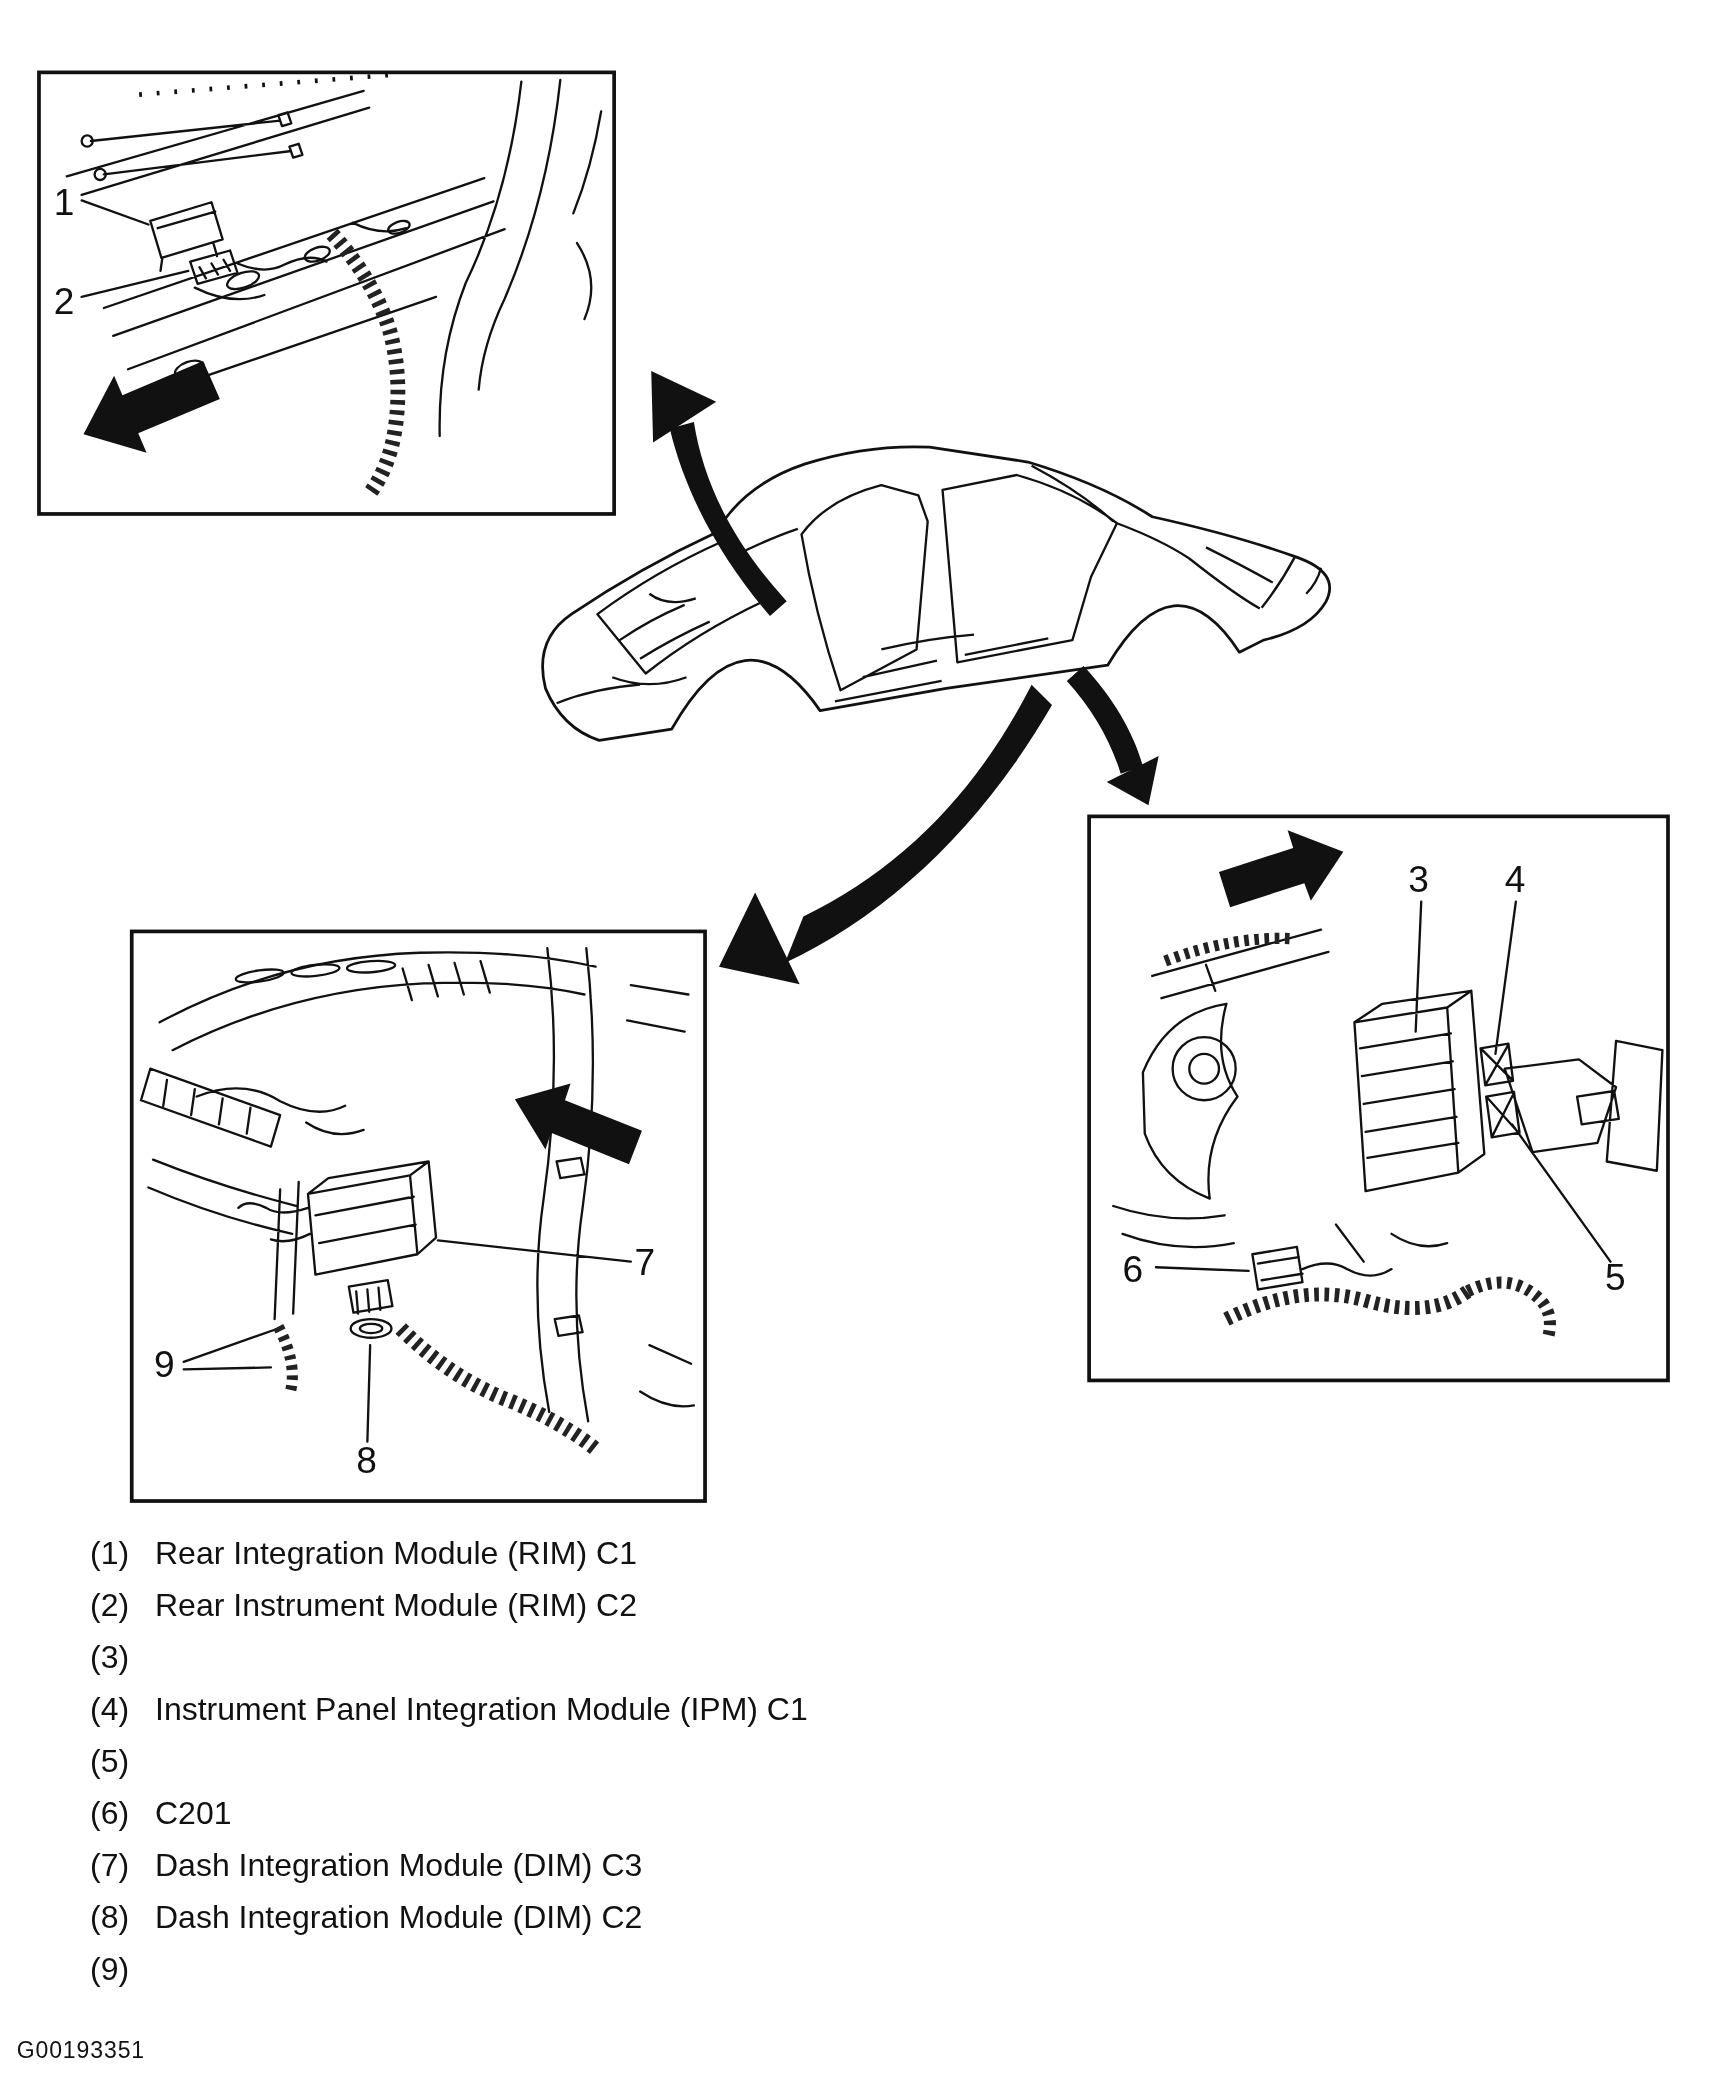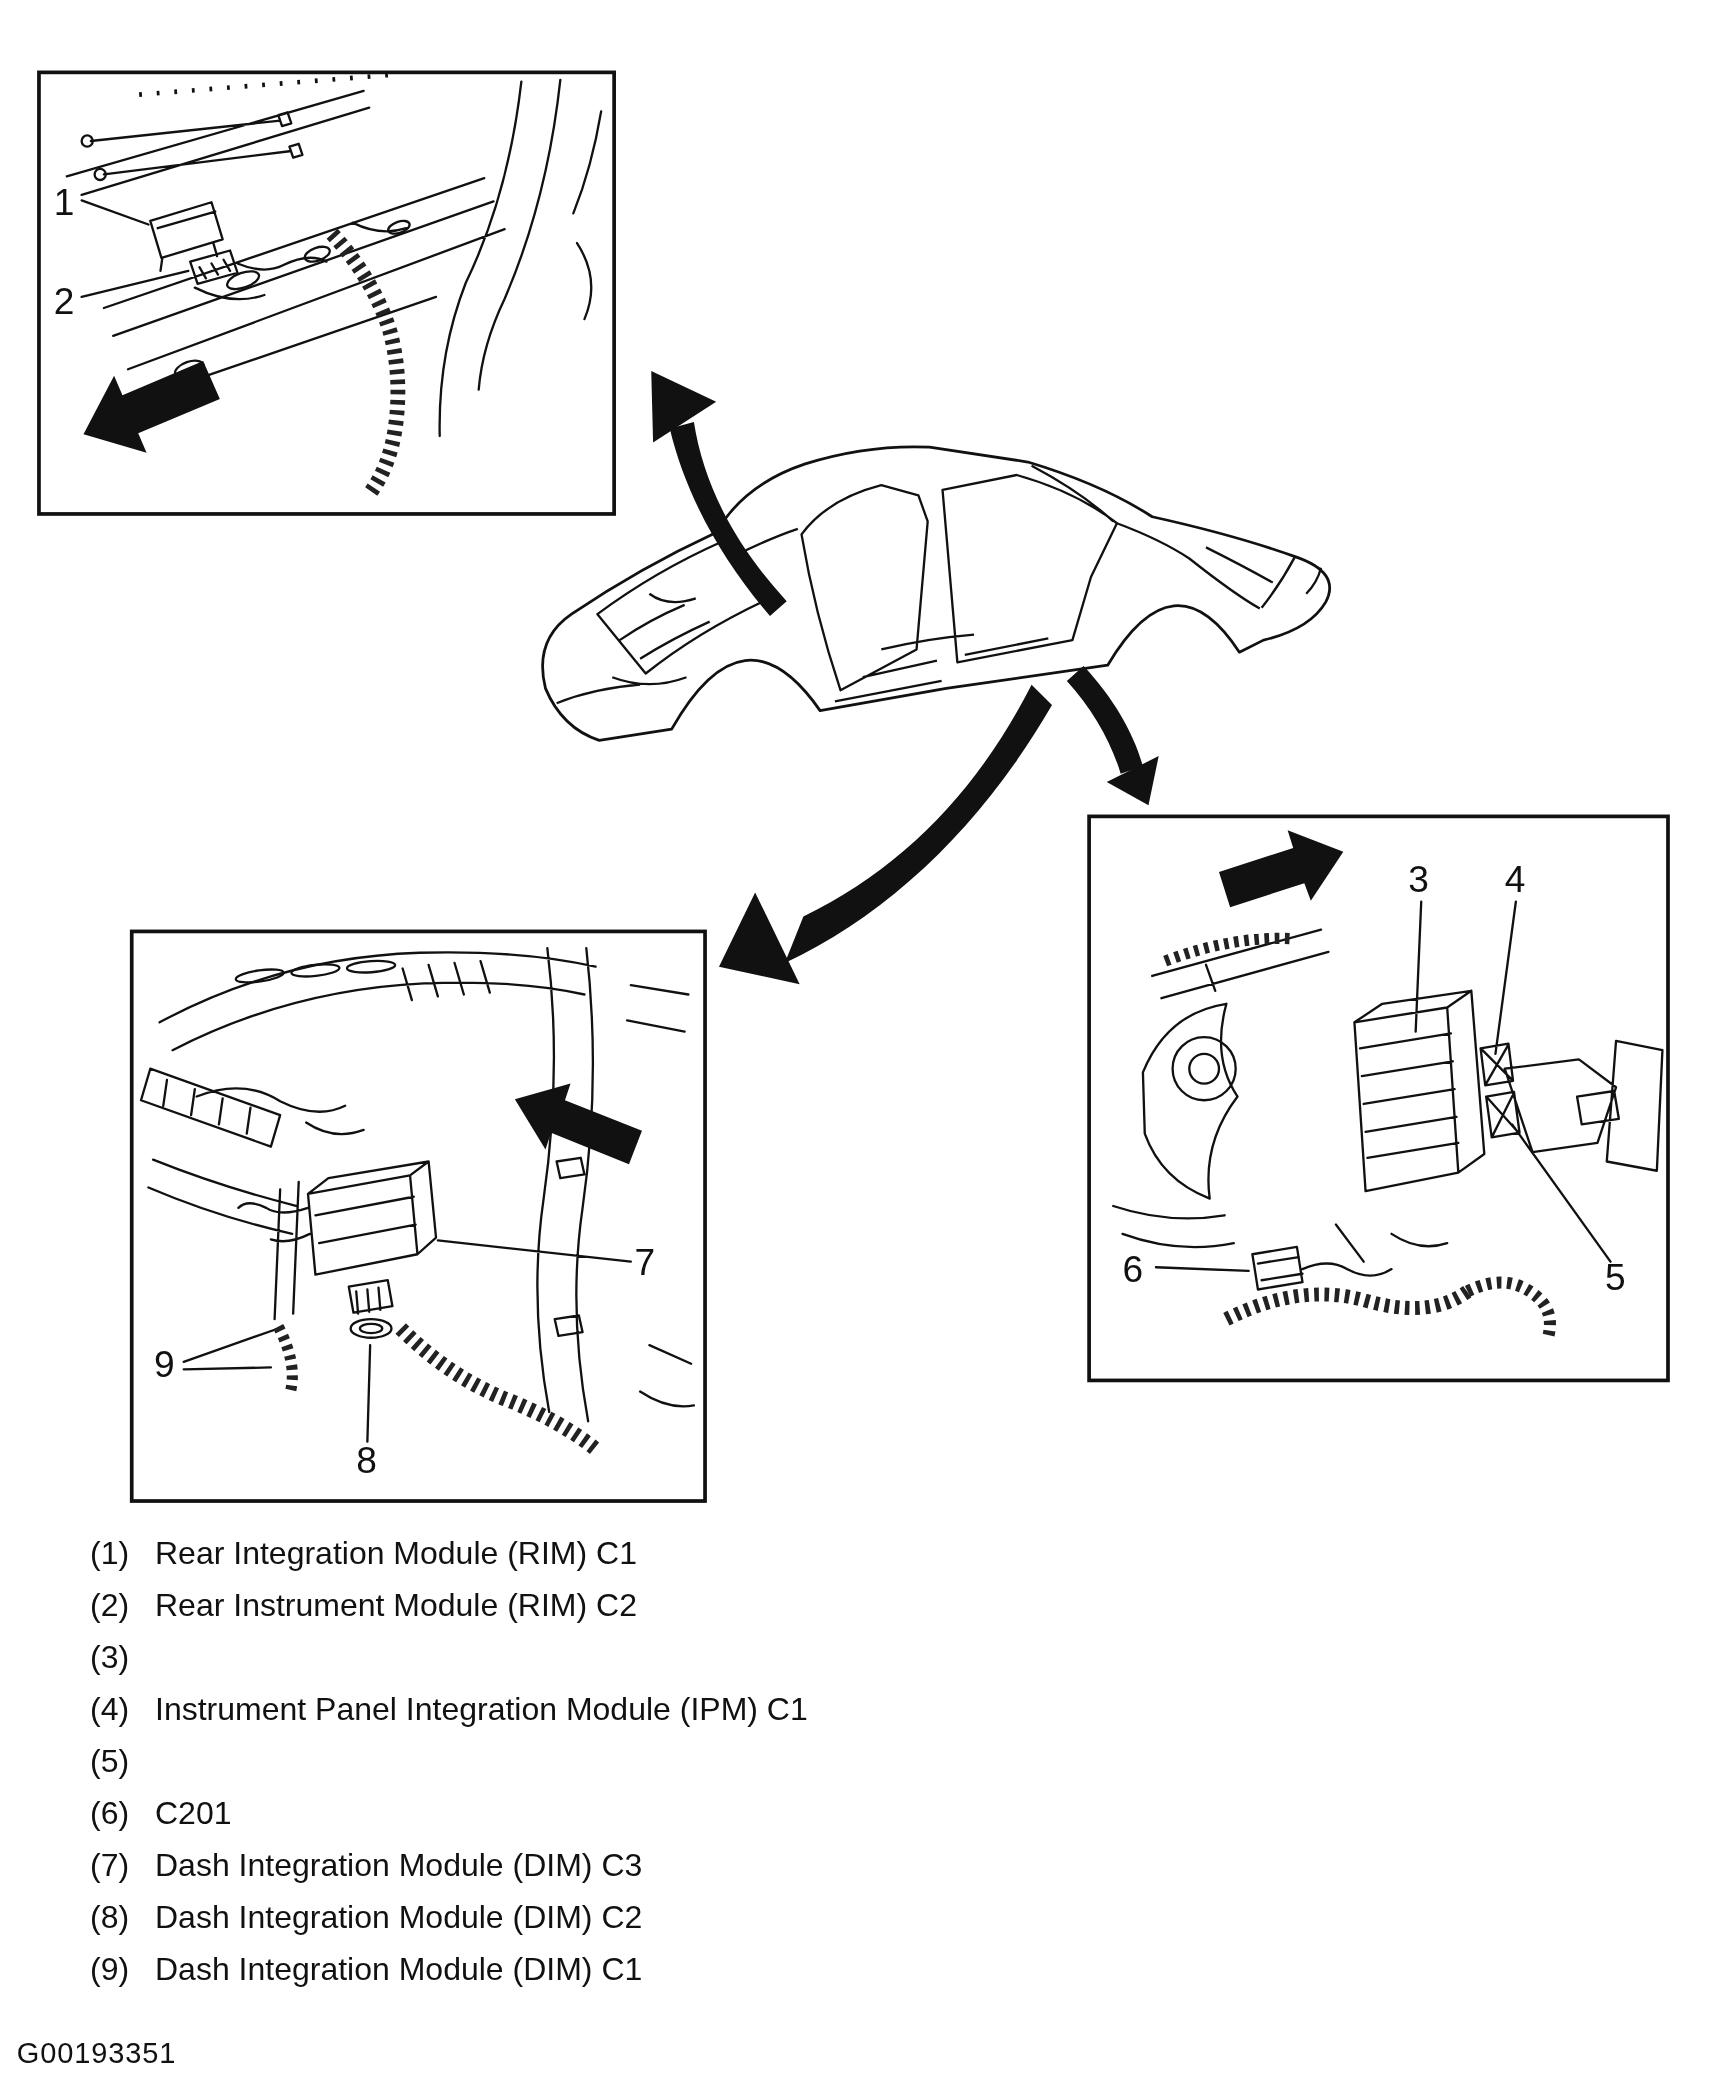--- a/index.html
+++ b/index.html
@@ -28,21 +28,21 @@
     font-size:32px;
     white-space:nowrap;
   }
   .legend-num{
     width:65px;
     flex:0 0 65px;
   }
   .figure-id{
     position:absolute;
     left:16.7px;top:2037px;
-    font-size:29px;
+    font-size:23px;
     letter-spacing:0.9px;
   }
 </style>
 </head>
 <body>
 
 <div class="page">
 
   <svg width="1732" height="1540" viewBox="0 0 1867 1660">
 
@@ -260,20 +260,19 @@
     <div class="legend-row">
       <span class="legend-num">(7)</span>
       <span class="legend-label">Dash Integration Module (DIM) C3</span>
     </div>
     <div class="legend-row">
       <span class="legend-num">(8)</span>
       <span class="legend-label">Dash Integration Module (DIM) C2</span>
     </div>
     <div class="legend-row">
       <span class="legend-num">(9)</span>
-      <span class="legend-label">Dash Integration Module (DIM) C1</span>
     </div>
   </div>
 
   <div class="figure-id">G00193351</div>
 
 </div>
 
 
 </body></html>

